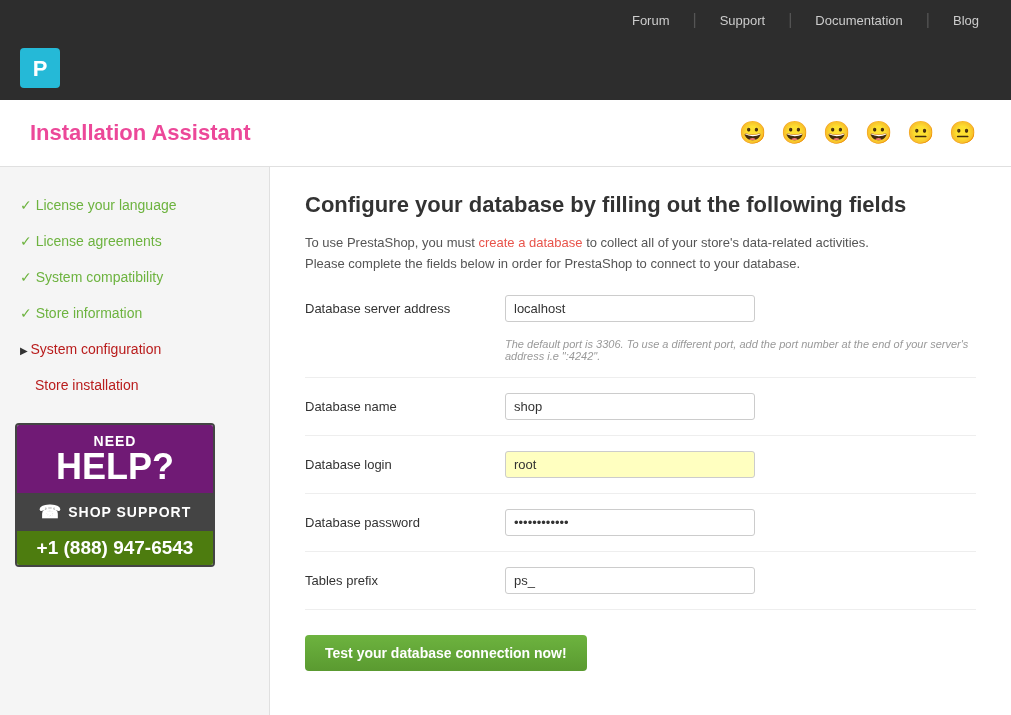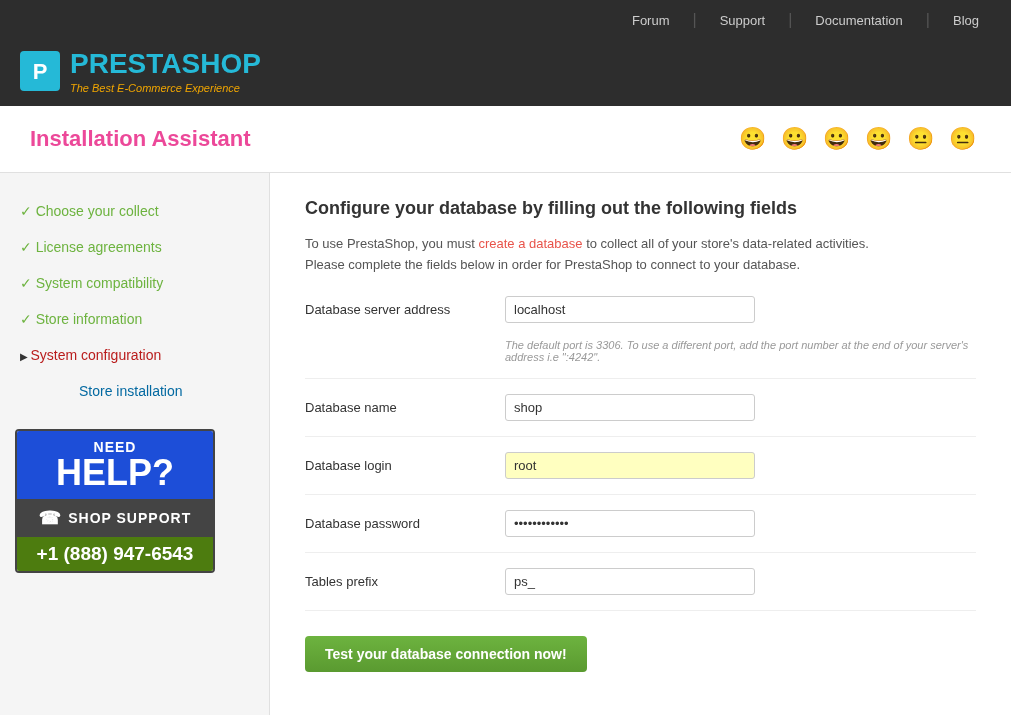--- a/index.html
+++ b/index.html
@@ -112,35 +112,34 @@
     .sidebar-item.active {
       font-weight: normal;
       color: #b91c1c;
     }
     .sidebar-item.active::before {
       content: '▶ ';
       color: #333;
       font-size: 10px;
     }
     .sidebar-item.inactive {
-      color: #0369a1;
+      color: #b91c1c;
       padding-left: 35px;
-      margin-left: 44px;
     }
 
     
     .help-box {
       margin: 20px 15px;
       border: 2px solid #444;
       border-radius: 4px;
       overflow: hidden;
       width: 200px;
     }
     .help-green {
-      background: #1d4ed8;
+      background: #701a75;
       padding: 8px 10px;
       text-align: center;
       color: #fff;
     }
     .help-need {
       font-size: 14px;
       font-weight: bold;
       letter-spacing: 1px;
     }
     .help-big {
@@ -172,21 +171,21 @@
       font-size: 19px;
       font-weight: bold;
     }
 
     
     .content {
       flex: 1;
       padding: 25px 35px;
     }
     .content h2 {
-      font-size: 18px;
+      font-size: 22px;
       color: #333;
       font-weight: bold;
       margin-bottom: 15px;
     }
     .intro-text {
       font-size: 13px;
       color: #555;
       line-height: 1.6;
       margin-bottom: 20px;
     }
@@ -281,45 +280,39 @@
   <a>Documentation</a>
   <span class="separator">|</span>
   <a>Blog</a>
 </div>
 
 <div class="header">
   <svg class="logo-icon" viewBox="0 0 40 40">
     <rect width="40" height="40" rx="4" fill="#25b9d7"></rect>
     <text x="20" y="28" text-anchor="middle" font-size="22" fill="white" font-weight="bold">P</text>
   </svg>
-  <div class="logo-wrapper">
-    <div class="logo-text">
-      <span>PRESTA</span><span style="color:#25b9d7">SHOP</span>
-    </div>
-    <div class="logo-sub">The Best E-Commerce Experience</div>
-  </div>
 </div>
 
 <div class="title-bar">
   <h1>Installation Assistant</h1>
   <div class="smiley-row">
     <div class="smiley green">😀</div>
     <div class="smiley green">😀</div>
     <div class="smiley green">😀</div>
     <div class="smiley green">😀</div>
     <div class="smiley gray">😐</div>
     <div class="smiley gray">😐</div>
   </div>
 </div>
 
 <div class="main-layout">
 
   <div class="sidebar">
     <div class="sidebar-item completed">
-      <span>Choose your collect</span>
+      <span>License your language</span>
     </div>
     <div class="sidebar-item completed">
       <span>License agreements</span>
     </div>
     <div class="sidebar-item completed">
       <span>System compatibility</span>
     </div>
     <div class="sidebar-item completed">
       <span>Store information</span>
     </div>

